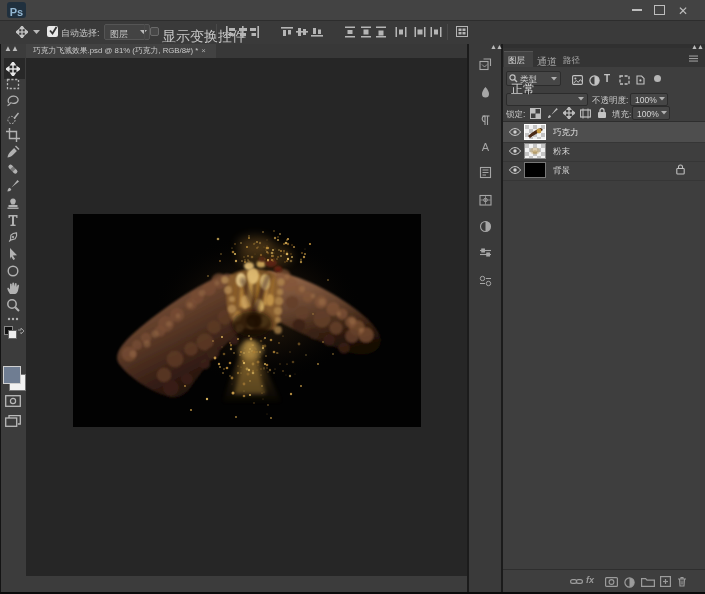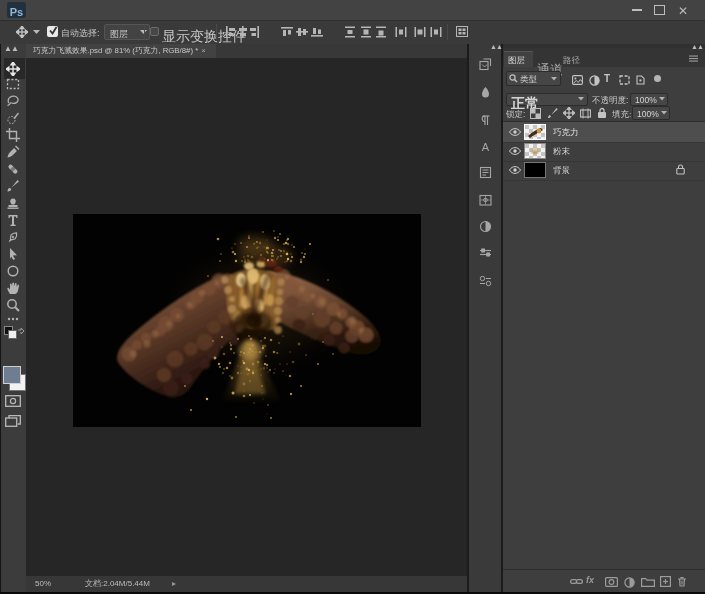--- a/index.html
+++ b/index.html
@@ -303,21 +303,20 @@
   <div class="abs" style="left:5px;top:415px;">
       <svg width="16" height="12">
         <rect x="0.7" y="3" width="11" height="8.3" fill="none" stroke="#b9b9b9" stroke-width="1.3"></rect>
         <path d="M4 3V0.7h11.3V9h-2.5" fill="none" stroke="#b9b9b9" stroke-width="1.3"></path>
       </svg>
     </div>
   <div class="abs txt" style="left:4px;top:44px;font-size:8px;color:#bbb;letter-spacing:-1px;">▲▲</div>
   <div class="abs" style="left:0;top:44px;width:26px;height:548px;border-left:1px solid #141414;box-sizing:border-box;"></div>
 
   <div class="abs" id="pasteboard"></div>
-  <div class="abs" id="statusbar"><span style="margin-left:9px;">50%</span><span style="margin-left:34px;">文档:2.04M/5.44M</span><span style="margin-left:22px;color:#999;">▸</span></div>
 
   <div class="abs" id="canvas" style="left:73px;top:214px;width:348px;height:213px;background:#000;">
       <svg width="348" height="213" viewBox="0 0 348 213">
         <rect width="348" height="213" fill="#020202"></rect>
         <defs>
 <radialGradient id="glow" cx="50%" cy="50%" r="50%">
  <stop offset="0%" stop-color="#7a5226" stop-opacity="0.38"></stop>
  <stop offset="60%" stop-color="#4a3014" stop-opacity="0.15"></stop>
  <stop offset="100%" stop-color="#000" stop-opacity="0"></stop>
 </radialGradient>
@@ -733,21 +732,21 @@
           <circle cx="9.5" cy="9.5" r="2.2"></circle>
         </g>
       </svg>
     </div>
   <div class="abs" style="left:503px;top:44px;width:202px;height:4px;background:#303030;"></div>
   <div class="abs" style="left:503px;top:48px;width:202px;height:19px;background:#343434;"></div>
   <div class="abs txt" style="left:691px;top:43px;font-size:7px;color:#bbb;letter-spacing:-1px;">▲▲</div>
   <div class="abs txt" style="left:490px;top:43px;font-size:7px;color:#bbb;letter-spacing:-1px;">▲▲</div>
   <div class="abs" style="left:504px;top:51px;width:29px;height:16px;background:#424242;border-top:1px solid #555;box-sizing:border-box;"></div>
   <div class="abs txt" style="left:508px;top:55px;font-size:8.5px;color:#dedede;">图层</div>
-  <div class="abs txt" style="left:537px;top:55px;font-size:13px;color:#a8a8a8;margin-top:6px;">通道</div>
+  <div class="abs txt" style="left:537px;top:55px;font-size:10px;color:#a8a8a8;">通道</div>
   <div class="abs txt" style="left:563px;top:55px;font-size:8.5px;color:#a8a8a8;">路径</div>
   <div class="abs" style="left:689px;top:55px;">
       <svg width="9" height="7">
         <g fill="#9c9c9c">
           <rect y="0.5" width="9" height="1.1"></rect>
           <rect y="3" width="9" height="1.1"></rect>
           <rect y="5.5" width="9" height="1.1"></rect>
         </g>
       </svg>
     </div>
@@ -784,21 +783,21 @@
       </svg>
     </div>
   <div class="abs" style="left:636px;top:75px;">
       <svg width="9" height="10">
         <path d="M1 1h4.6l2.4 2.4V9H1z" fill="none" stroke="#c4c4c4" stroke-width="1.1"></path>
         <circle cx="4.4" cy="5.4" r="1.1" fill="#c4c4c4"></circle>
       </svg>
     </div>
   <div class="abs" style="left:654px;top:75px;width:7px;height:7px;border-radius:50%;background:#b5b5b5;"></div>
   <div class="abs" style="left:506px;top:93px;width:82px;height:13px;background:#464646;border:1px solid #2c2c2c;border-radius:2px;box-sizing:border-box;"></div>
-  <div class="abs txt" style="left:511px;top:95px;font-size:14px;color:#d5d5d5;font-weight:bold;">正常</div>
+  <div class="abs txt" style="left:511px;top:81px;font-size:12px;color:#d5d5d5;">正常</div>
   <div class="abs" style="left:578px;top:97px;">
       <svg width="6" height="4">
         <path d="M0 0l3 3.5L6 0z" fill="#b0b0b0"></path>
       </svg>
     </div>
   <div class="abs txt" style="left:592px;top:95px;font-size:8.5px;color:#c8c8c8;">不透明度:</div>
   <div class="abs" style="left:630px;top:93px;width:38px;height:13px;background:#464646;border:1px solid #2c2c2c;border-radius:2px;box-sizing:border-box;"></div>
   <div class="abs txt" style="left:635px;top:95px;font-size:8.5px;color:#d5d5d5;">100%</div>
   <div class="abs" style="left:659px;top:97px;">
       <svg width="6" height="4">

